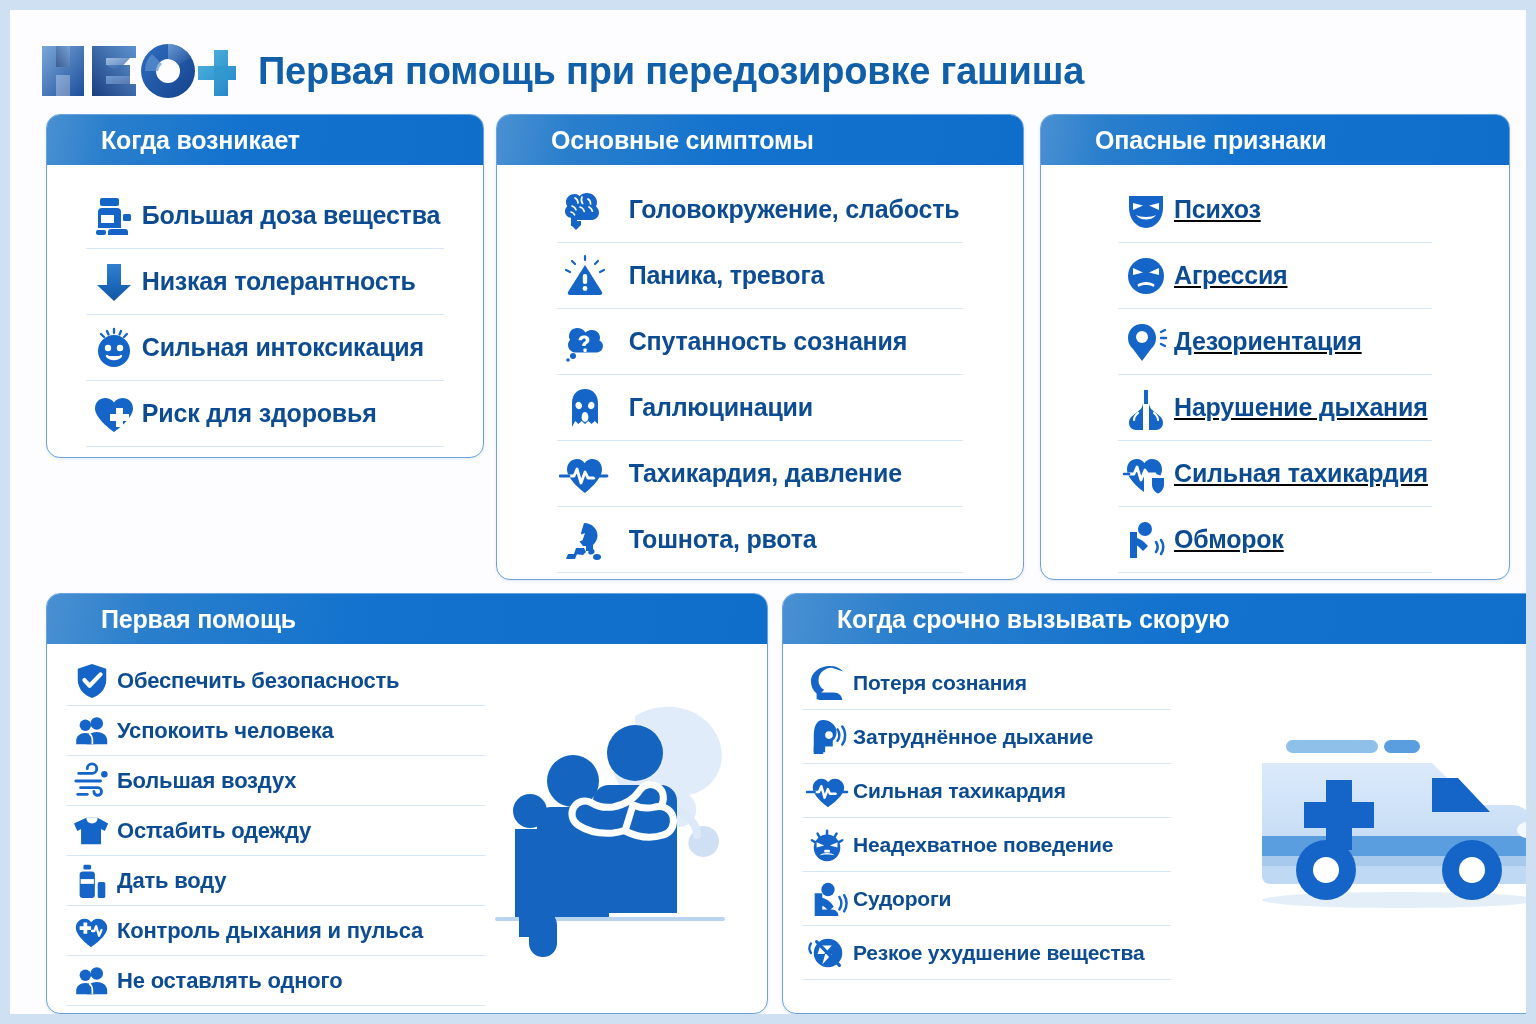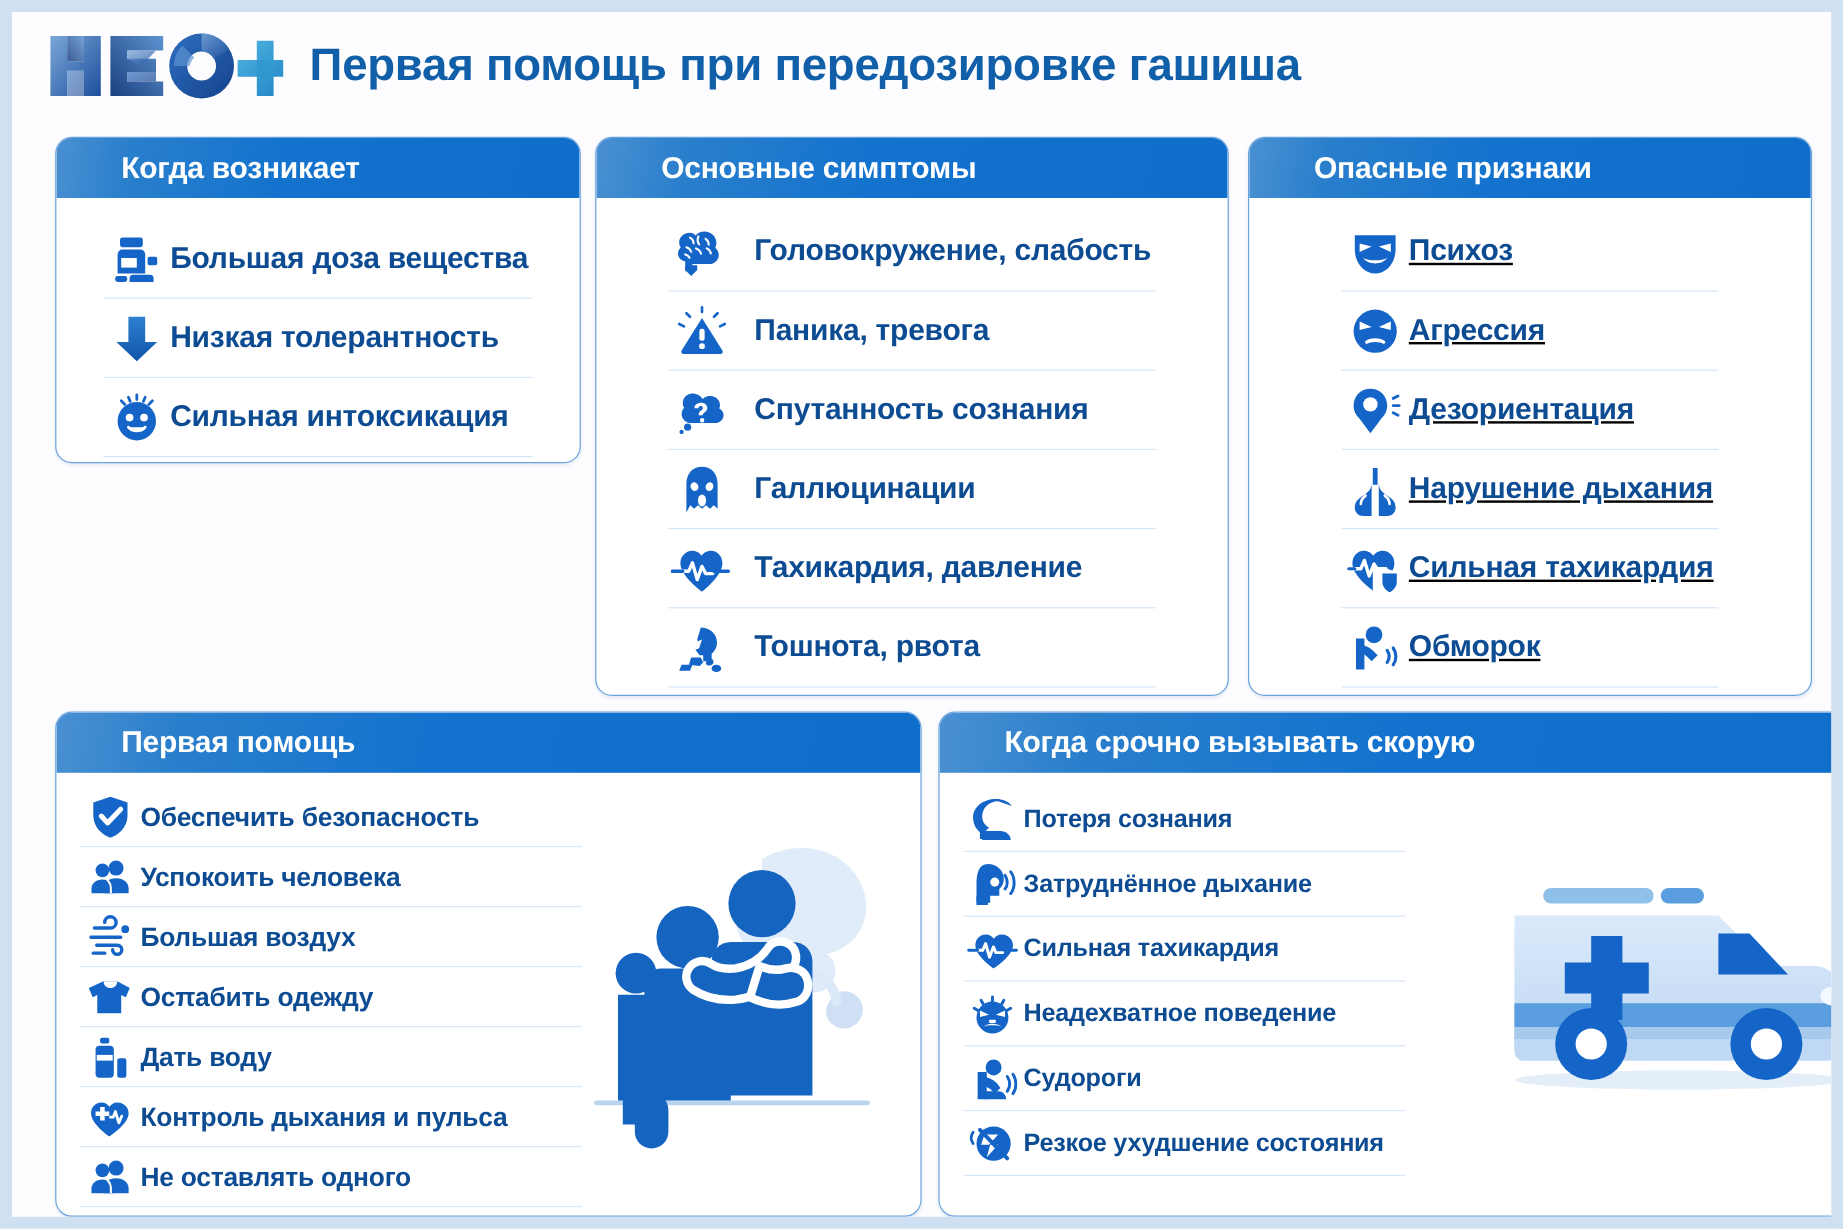--- a/index.html
+++ b/index.html
@@ -18,21 +18,21 @@
     top: 10px;
     width: 1516px;
     height: 1004px;
     background: #fdfdff;
     overflow: hidden;
   }
 
   
   .topbar {
     position: absolute;
-    left: 0; top: 0;
+    left: 0; top: 16px;
     width: 1516px; height: 90px;
     display: flex;
     align-items: center;
     padding-left: 30px;
   }
   .logo { width: 196px; height: 62px; flex: 0 0 auto; }
   .poster-title {
     margin-left: 22px;
     font-size: 38px;
     font-weight: bold;
@@ -95,21 +95,21 @@
     font-weight: bold;
     font-stretch: condensed;
     letter-spacing: -0.2px;
     white-space: nowrap;
     z-index: 2;
     background: #ffffff;
     padding-right: 4px;
   }
 
   
-  #card-when      { left: 36px;   top: 104px;  width: 438px;  height: 272px; }
+  #card-when      { left: 36px;   top: 104px;  width: 438px;  height: 344px; }
   #card-symptoms  { left: 486px;  top: 104px;  width: 528px;  height: 466px; }
   #card-danger    { left: 1030px; top: 104px;  width: 470px;  height: 466px; }
   #card-firstaid  { left: 36px;   top: 583px;  width: 722px;  height: 421px; }
   #card-emergency { left: 772px;  top: 583px;  width: 868px;  height: 421px; }
 
   #card-when .row   { height: 66px; }
   #card-when .row-label { font-size: 25px; }
   #card-when .card-body { padding-top: 18px; }
 
   #card-symptoms .row { height: 66px; gap: 16px; }
@@ -626,21 +626,21 @@
 
           <div class="row">
             <span class="row-icon">
               <svg width="42" height="38" viewBox="0 0 44 40">
                 <circle class="ic-d" cx="22" cy="20" r="15"></circle>
                 <path class="ic-w" d="M14 12h12l-8 9h8l-10 11 3-11h-8z"></path>
                 <path fill="none" stroke="#1565c8" stroke-width="3.4" stroke-linecap="round" d="M10 8L34 33"></path>
                 <path fill="none" stroke="#1565c8" stroke-width="2.4" stroke-linecap="round" d="M4 10c-2 3-2 7 0 10"></path>
               </svg>
             </span>
-            <span class="row-label">Резкое ухудшение состояния</span>
+            <span class="row-label">Резкое ухудшение вещества</span>
           </div>
 
         </div>
 
         <div class="art">
           <svg width="320" height="200" viewBox="0 0 320 200">
             <defs>
               <linearGradient id="bodyg" x1="0" y1="0" x2="0" y2="1">
                 <stop offset="0" stop-color="#dbeafb"></stop>
                   <stop offset="1" stop-color="#bfd8f3"></stop>

